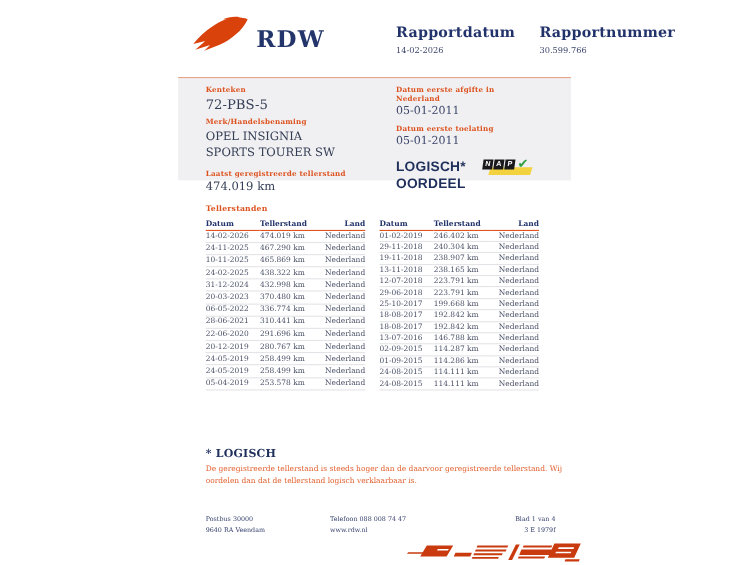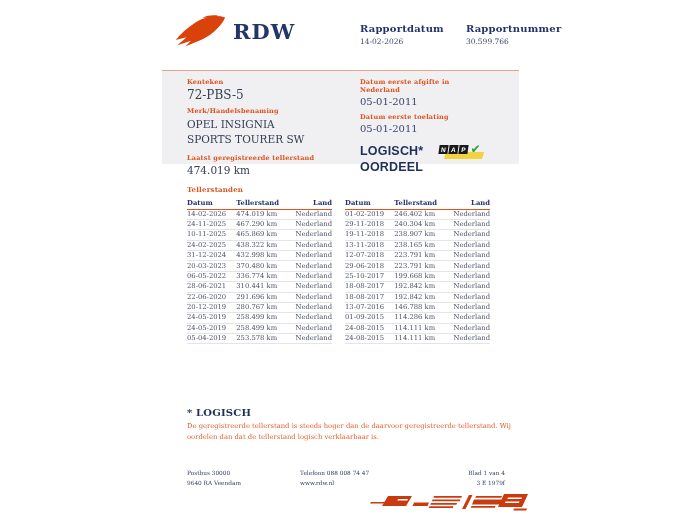--- a/index.html
+++ b/index.html
@@ -1,27 +1,27 @@
 <!DOCTYPE html>
 <html><head>
 <meta charset="utf-8">
 <style>
   html,body{margin:0;padding:0;background:#ffffff;}
   .page{position:relative;width:685px;height:514px;background:#ffffff;overflow:hidden;
         font-family:"DejaVu Serif", serif;color:#2c3a5e;}
 
   
-  .logo{position:absolute;left:173px;top:12px;display:flex;align-items:center;}
+  .logo{position:absolute;left:173px;top:12px;display:flex;align-items:flex-end;}
   .logo svg{display:block;}
   .logo-text{font-size:21px;font-weight:bold;color:#23356b;letter-spacing:1px;margin:2px 0 0 6px;}
 
   .title-block{position:absolute;left:360px;top:13px;width:180px;}
   .report-title{font-size:16px;font-weight:bold;color:#e04e14;letter-spacing:0.2px;}
   .meta-row{display:flex;gap:22px;margin-top:10px;}
-  .meta-label{font-size:10px;font-weight:bold;color:#22336b;letter-spacing:0.2px;}
+  .meta-label{font-size:13px;font-weight:bold;color:#22336b;letter-spacing:0.2px;}
   .meta-value{font-size:7.5px;color:#3c466b;margin-top:3px;}
 
   
   .summary{position:absolute;left:162px;top:70px;width:357px;height:93px;
            background:#f0eff1;border-top:1px solid #e8a488;}
   .sum-left{position:absolute;left:25px;top:7px;width:165px;}
   .sum-right{position:absolute;left:198px;top:7px;width:118px;}
   .lbl{font-size:6.5px;font-weight:bold;color:#dd531f;letter-spacing:0.2px;margin-bottom:2px;}
   .kenteken{font-size:12px;color:#333d55;margin-bottom:5px;}
   .merk{font-size:10.5px;color:#333d55;line-height:1.4;}
@@ -260,20 +260,25 @@
               <td class="c-land">Nederland</td>
             </tr>
             <tr>
               <td class="c-datum">18-08-2017</td>
               <td class="c-teller">192.842 km</td>
               <td class="c-land">Nederland</td>
             </tr>
             <tr>
               <td class="c-datum">13-07-2016</td>
               <td class="c-teller">146.788 km</td>
+              <td class="c-land">Nederland</td>
+            </tr>
+            <tr>
+              <td class="c-datum">02-09-2015</td>
+              <td class="c-teller">114.287 km</td>
               <td class="c-land">Nederland</td>
             </tr>
             <tr>
               <td class="c-datum">01-09-2015</td>
               <td class="c-teller">114.286 km</td>
               <td class="c-land">Nederland</td>
             </tr>
             <tr>
               <td class="c-datum">24-08-2015</td>
               <td class="c-teller">114.111 km</td>

